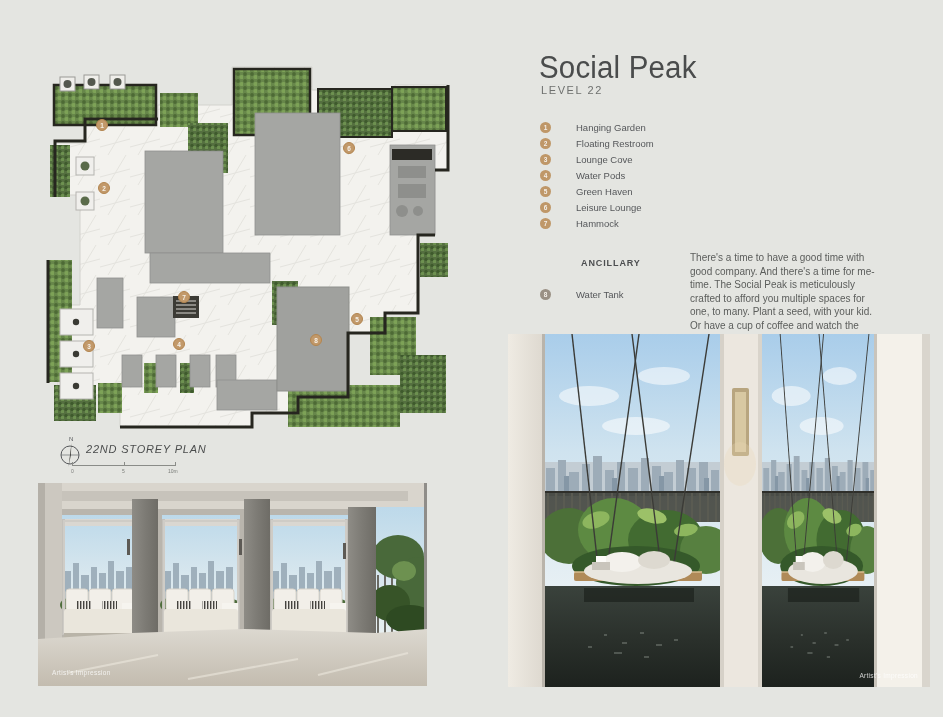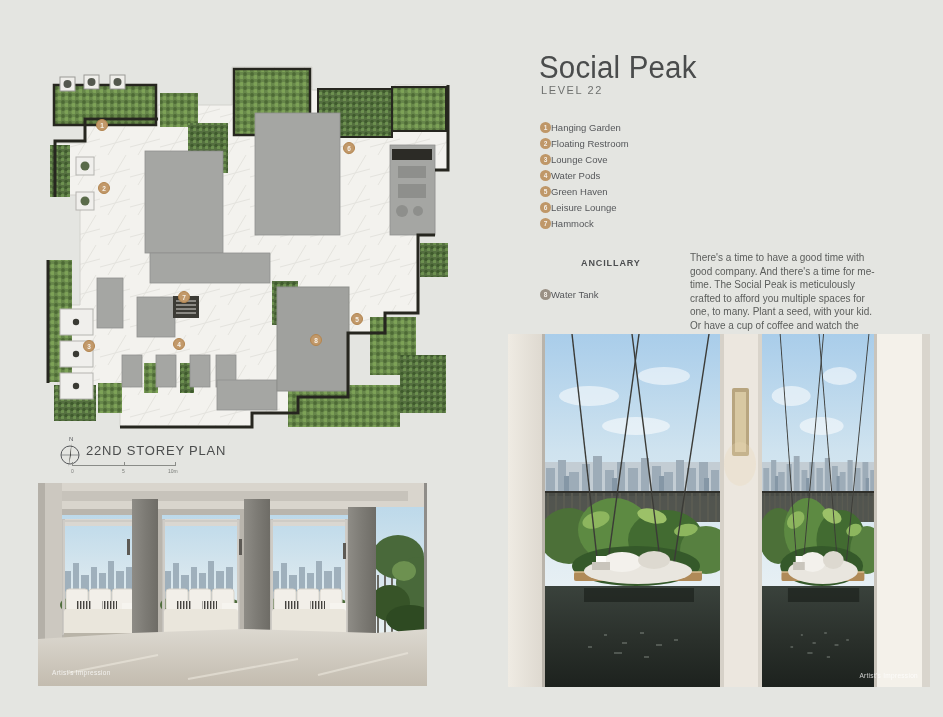--- a/index.html
+++ b/index.html
@@ -21,21 +21,21 @@
     left:541px;top:84px;
     font-size:11px;color:#6e706e;letter-spacing:1.6px;
   }
   .legend{left:540px;top:119px;}
   .legend-row{display:flex;align-items:center;height:16px;}
   .lg-circle{
     width:11px;height:11px;border-radius:50%;background:#bf9768;
     color:#f4efe8;font-size:6.5px;font-weight:bold;
     display:flex;align-items:center;justify-content:center;flex:0 0 11px;
   }
-  .lg-label{margin-left:0;font-size:9.5px;color:#55575a;white-space:nowrap;}
+  .lg-label{margin-left:25px;font-size:9.5px;color:#55575a;white-space:nowrap;}
   .ancillary-head{
     left:565px;top:258px;
     font-size:9px;font-weight:bold;letter-spacing:.9px;color:#4c4e50;margin-left:16px;
   }
   .ancillary-list{left:540px;top:286px;}
   .ancillary-list .lg-circle{background:#9a9084;}
   .desc{
     left:690px;top:229px;width:192px;
     font-size:10px;line-height:13.6px;color:#5b5d5b;margin-top:22px;
   }
@@ -46,21 +46,21 @@
   .plan-marker{
     position:absolute;width:12px;height:12px;margin:-6px 0 0 -6px;border-radius:50%;
     background:#c2996a;border:1px solid #b3854f;box-sizing:border-box;
     color:#f6f1e8;font-size:6.5px;font-weight:bold;
     display:flex;align-items:center;justify-content:center;
   }
 
   
   .plan-footer{left:58px;top:432px;width:170px;height:52px;}
   .compass{left:0;top:2px;}
-  .plan-caption{left:28px;top:11px;font-size:13px;letter-spacing:.8px;color:#4b4d4d;white-space:nowrap;}
+  .plan-caption{left:28px;top:11px;font-size:11px;letter-spacing:.8px;color:#4b4d4d;white-space:nowrap;font-style:italic;}
   .scalebar{left:14px;top:30px;width:104px;height:14px;}
   .scalebar .bar{position:absolute;left:0;top:3px;width:104px;height:1px;background:#8a8c88;}
   .scalebar .tick{position:absolute;top:0;width:1px;height:4px;background:#8a8c88;}
   .scalebar .t0{left:0;} .scalebar .t1{left:52px;} .scalebar .t2{left:103px;}
   .scalebar .lab{position:absolute;top:6px;font-size:5px;color:#7a7c78;}
   .scalebar .l0{left:-1px;} .scalebar .l1{left:50px;} .scalebar .l2{left:96px;}
 
   
   .photo{overflow:hidden;}
   .photo-cabana{left:38px;top:483px;width:389px;height:203px;}

